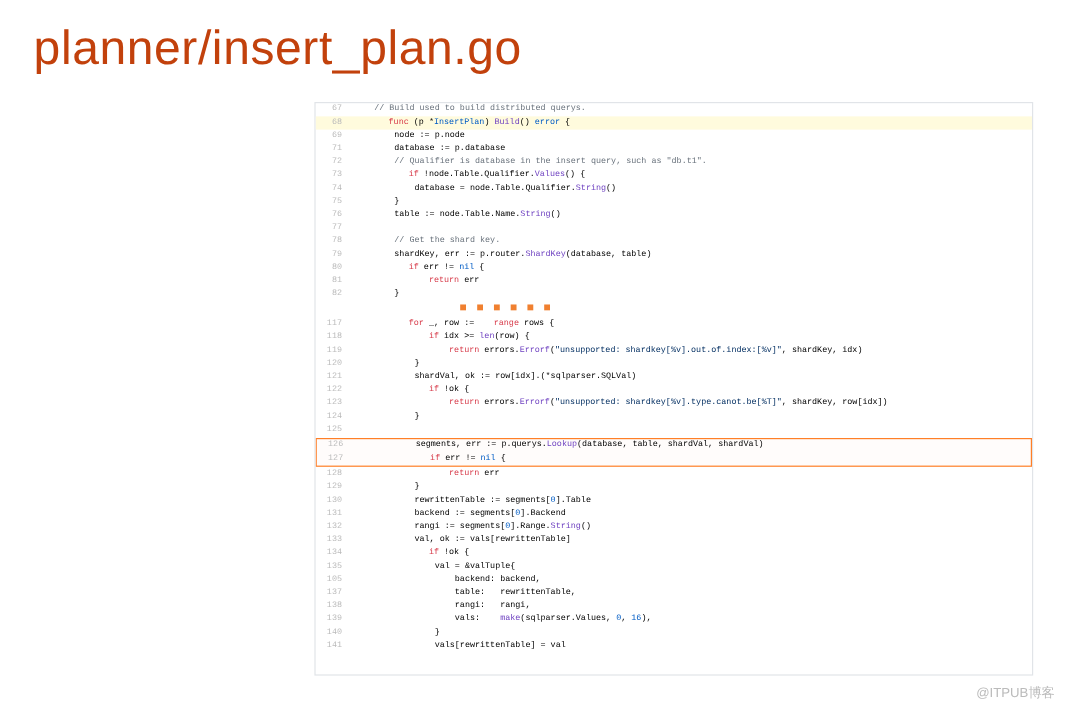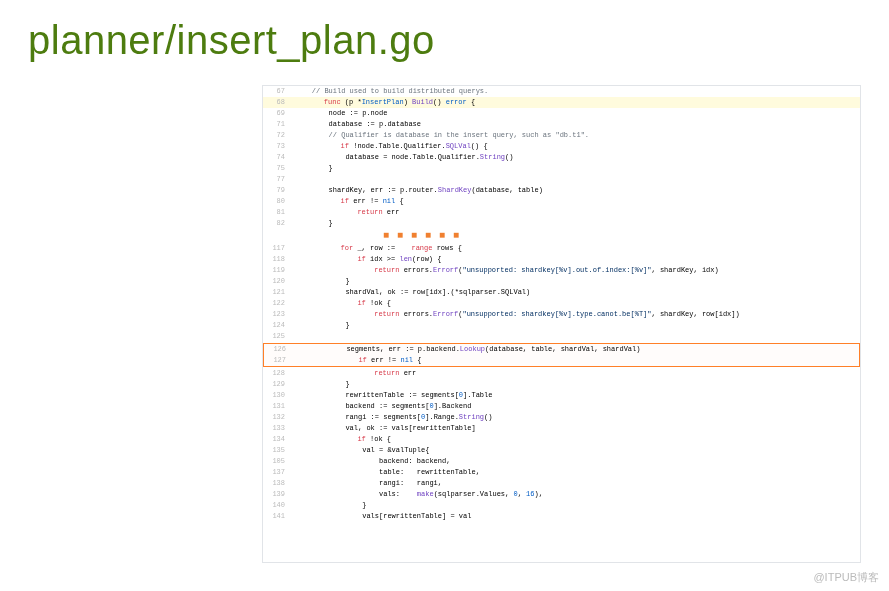--- a/index.html
+++ b/index.html
@@ -10,21 +10,21 @@
     font-family: "Segoe UI", Arial, sans-serif;
     position: relative;
     overflow: hidden;
   }
   .title {
     position: absolute;
     top: 18px;
     left: 28px;
     font-size: 40px;
     font-weight: 300;
-    color: #4d7c0f;
+    color: #c2410c;
     letter-spacing: 0.5px;
   }
   .code-container {
     position: absolute;
     top: 85px;
     left: 262px;
     right: 28px;
     bottom: 28px;
     border: 1px solid #e1e4e8;
     background: #fff;
@@ -108,33 +108,41 @@
       <div class="line">
         <div class="lnum">71</div>
         <div class="lc"><span>        database := p.database</span></div>
       </div>
       <div class="line">
         <div class="lnum">72</div>
         <div class="lc"><span>        </span><span class="c-com">// Qualifier is database in the insert query, such as "db.t1".</span></div>
       </div>
       <div class="line">
         <div class="lnum">73</div>
-        <div class="lc"><span>        </span><span class="c-key">if</span><span> !node.Table.Qualifier.</span><span class="c-func">SQLVal</span><span>() {</span></div>
+        <div class="lc"><span>        </span><span class="c-key">if</span><span> !node.Table.Qualifier.</span><span class="c-func">Values</span><span>() {</span></div>
       </div>
       <div class="line">
         <div class="lnum">74</div>
         <div class="lc"><span>            database = node.Table.Qualifier.</span><span class="c-func">String</span><span>()</span></div>
       </div>
       <div class="line">
         <div class="lnum">75</div>
         <div class="lc"><span>        }</span></div>
       </div>
       <div class="line">
+        <div class="lnum">76</div>
+        <div class="lc"><span>        table := node.Table.Name.</span><span class="c-func">String</span><span>()</span></div>
+      </div>
+      <div class="line">
         <div class="lnum">77</div>
         <div class="lc"><span></span></div>
+      </div>
+      <div class="line">
+        <div class="lnum">78</div>
+        <div class="lc"><span>        </span><span class="c-com">// Get the shard key.</span></div>
       </div>
       <div class="line">
         <div class="lnum">79</div>
         <div class="lc"><span>        shardKey, err := p.router.</span><span class="c-func">ShardKey</span><span>(database, table)</span></div>
       </div>
       <div class="line">
         <div class="lnum">80</div>
         <div class="lc"><span>        </span><span class="c-key">if</span><span> err != </span><span class="c-num">nil</span><span> {</span></div>
       </div>
       <div class="line">
@@ -178,21 +186,21 @@
         <div class="lnum">124</div>
         <div class="lc"><span>            }</span></div>
       </div>
       <div class="line">
         <div class="lnum">125</div>
         <div class="lc"><span></span></div>
       </div>
       <div class="highlight-box">
         <div class="line">
           <div class="lnum">126</div>
-          <div class="lc"><span>            segments, err := p.backend.</span><span class="c-func">Lookup</span><span>(database, table, shardVal, shardVal)</span></div>
+          <div class="lc"><span>            segments, err := p.querys.</span><span class="c-func">Lookup</span><span>(database, table, shardVal, shardVal)</span></div>
         </div>
         <div class="line">
           <div class="lnum">127</div>
           <div class="lc"><span>            </span><span class="c-key">if</span><span> err != </span><span class="c-num">nil</span><span> {</span></div>
         </div>
       </div>
       <div class="line">
         <div class="lnum">128</div>
         <div class="lc"><span>                </span><span class="c-key">return</span><span> err</span></div>
       </div>

